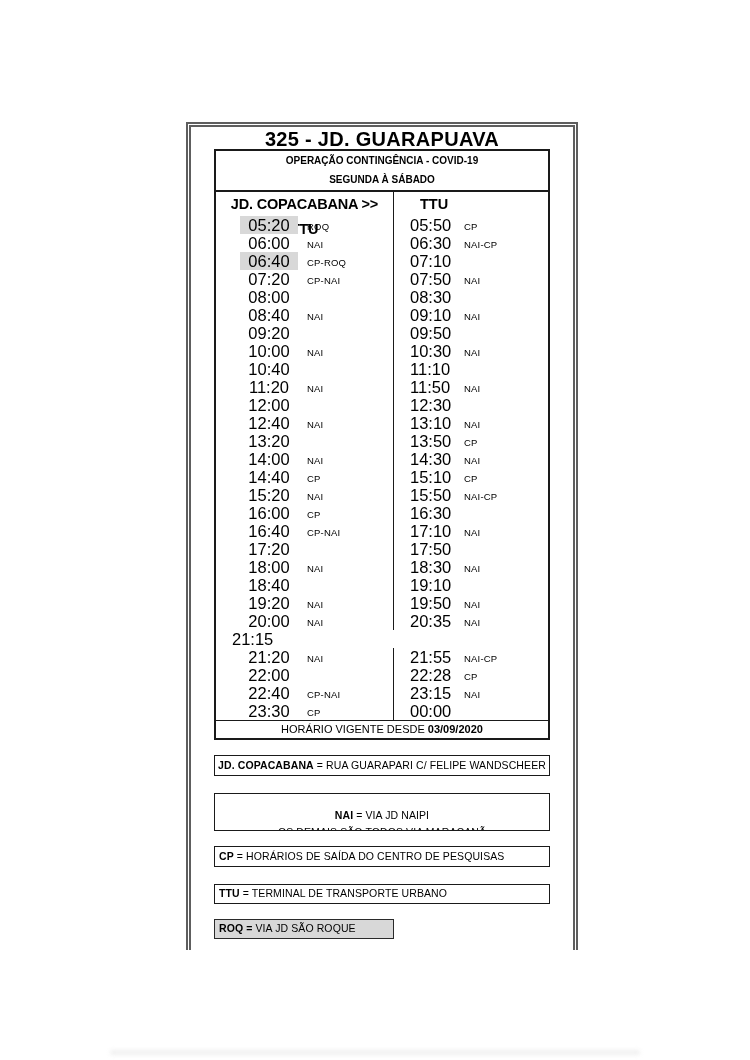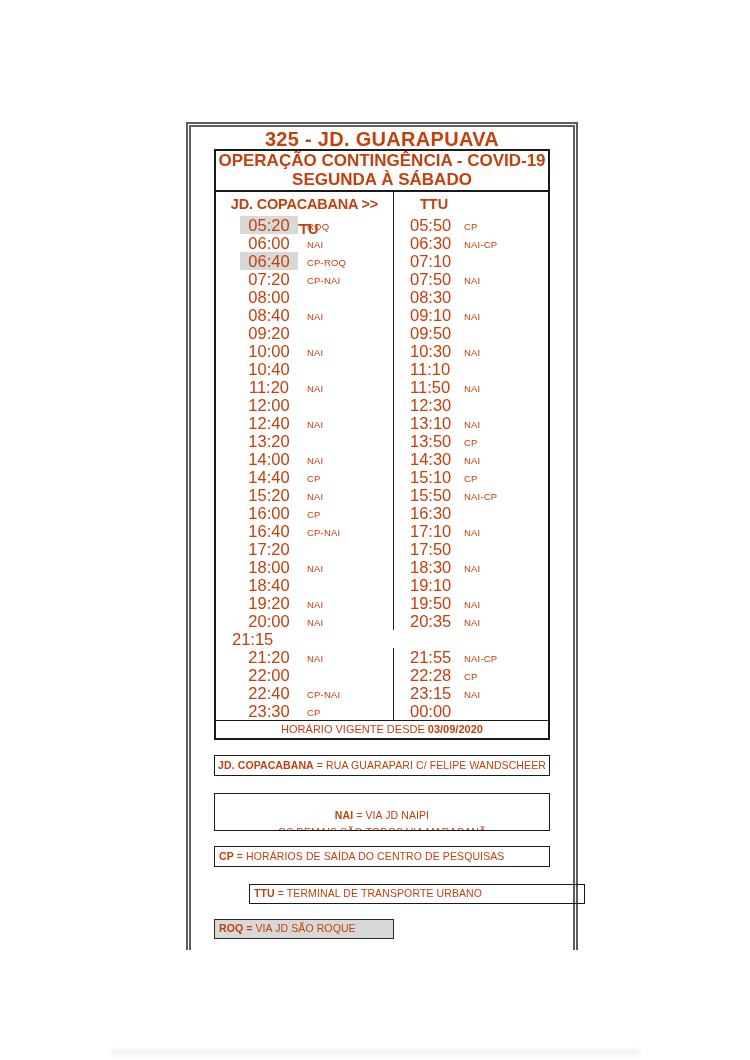--- a/index.html
+++ b/index.html
@@ -1,32 +1,32 @@
 <!DOCTYPE html>
 <html><head>
 <meta charset="utf-8">
 <style>
   html,body { margin:0; padding:0; background:#ffffff; }
   .page {
     position:relative; width:750px; height:1060px; background:#ffffff;
-    font-family:"Liberation Sans","DejaVu Sans",sans-serif; color:#c2410c; overflow:hidden;
+    font-family:"Liberation Sans","DejaVu Sans",sans-serif; color:#000000; overflow:hidden;
   }
   .frame {
     position:absolute; left:186px; top:122px; width:392px; height:828px;
     box-sizing:border-box;
     border:5px double var(--frame); border-bottom:none;
   }
   .title {
     position:absolute; top:1px; left:0; width:100%;
     text-align:center; font-size:20px; font-weight:bold; letter-spacing:0.3px;
   }
   .subtitle-box {
     position:absolute; top:22px; left:23px; width:336px; box-sizing:border-box;
     border:2px solid var(--border); text-align:center; font-weight:bold;
-    font-size:17px; line-height:18.5px; padding:1px 0;
+    font-size:10px; line-height:18.5px; padding:1px 0;
   }
   .table-box {
     position:absolute; top:63px; left:23px; width:336px; box-sizing:border-box;
     border:2px solid var(--border);
   }
   .thead { display:flex; height:24px; font-weight:bold; font-size:14.5px; }
   .th-left {
     width:178px; box-sizing:border-box; border-right:1.5px solid var(--border);
     text-align:center; line-height:25px; letter-spacing:-0.2px;
   }
@@ -48,21 +48,21 @@
   .legend {
     position:absolute; left:23px; width:336px; box-sizing:border-box;
     border:1.5px solid var(--border); font-size:10.5px; letter-spacing:0.1px;
     overflow:hidden;
   }
   .legend.center { text-align:center; }
   .legend.left   { text-align:left; padding-left:4px; }
   .lg0 { top:628px; height:21px; line-height:18px; }
   .lg1 { top:666px; height:38px; line-height:17px; padding-top:13px; }
   .lg2 { top:719px; height:21px; line-height:18px; }
-  .lg3 { top:757px; height:20px; line-height:17px;margin-left:35px; }
+  .lg3 { top:757px; height:20px; line-height:17px; }
   .lg4 { top:792px; height:20px; line-height:17px; width:180px; background:var(--gray); border-color:#2a2a2a; }
   .artifact {
     position:absolute; left:110px; top:1050px; width:530px; height:5px;
     background:#dcdcdc; opacity:0.45; filter:blur(2px); border-radius:3px;
   }
   b { font-weight:bold; }
 </style>
 </head>
 <body>
 

